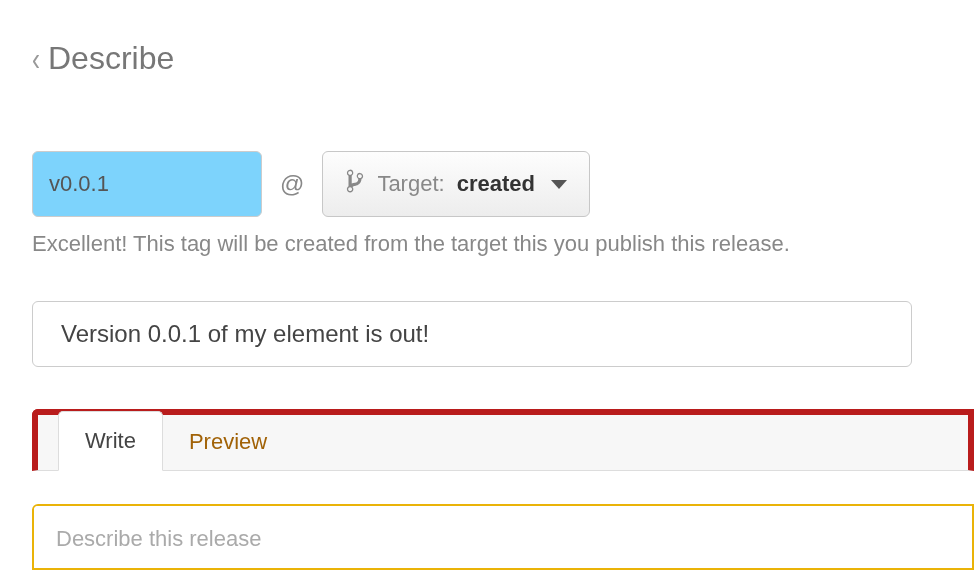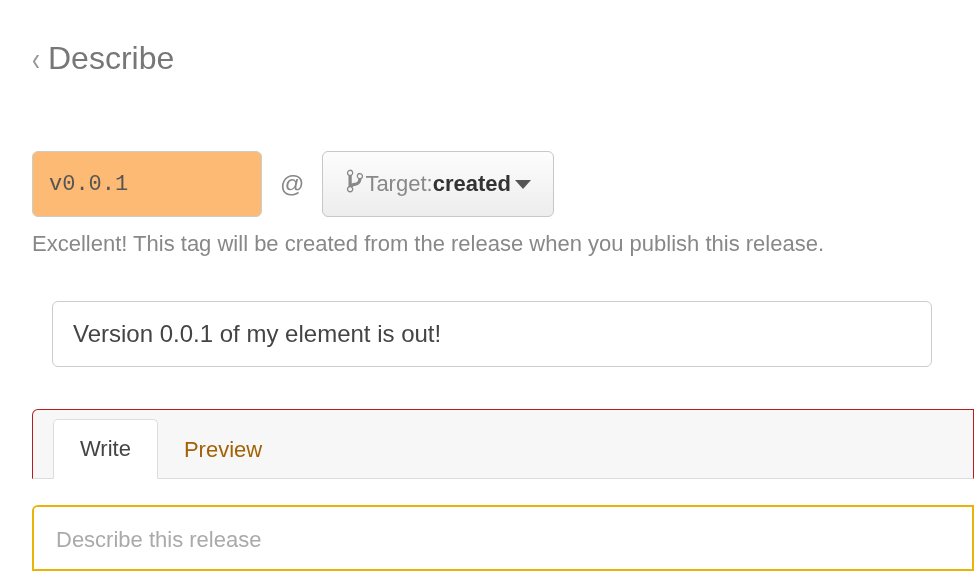--- a/index.html
+++ b/index.html
@@ -39,35 +39,36 @@
     margin-bottom: 14px;
   }
   .tag-input {
     width: 230px;
     height: 66px;
     border: 1px solid #ccc;
     border-radius: 6px;
     padding: 0 16px;
     font-size: 22px;
     color: #555;
-    font-family: Liberation Mono, monospace;
-    background: #fdba74;
+    font-family: Liberation Sans, sans-serif;
+    background: #7dd3fc;
   }
   .at {
     font-size: 24px;
     color: #888;
   }
   .target-btn {
     height: 66px;
     padding: 0 22px;
     border: 1px solid #c7c7c7;
     border-radius: 6px;
     background: linear-gradient(#fdfdfd, #ededed);
     display: flex;
     align-items: center;
+    gap: 12px;
     font-size: 22px;
     color: #888;
     cursor: pointer;
   }
   .target-btn .branch-icon svg {
     width: 20px; height: 26px;
     fill: #888;
   }
   .target-btn .tval {
     color: #333;
@@ -83,40 +84,39 @@
   .hint {
     font-size: 22px;
     color: #888;
     margin-bottom: 44px;
   }
   .title-input {
     width: 880px;
     height: 66px;
     border: 1px solid #ccc;
     border-radius: 6px;
-    padding: 0 20px;
+    padding: 0 28px;
     font-size: 24px;
     color: #444;
     font-family: inherit;
     background: #fff;
     margin-bottom: 42px;
     display: block;
-    margin-left: 20px;
   }
   .tabbar {
     width: 942px;
-    height: 70px;
-    border: 1px solid #b91c1c;
+    height: 62px;
+    border: 6px solid #b91c1c;
     border-bottom: 1px solid #ddd;
     border-top-left-radius: 6px;
     background: #f7f7f7;
     display: flex;
     align-items: flex-end;
     padding-left: 20px;
-    margin-bottom: 26px;
+    margin-bottom: 33px;
   }
   .tab {
     padding: 16px 26px;
     font-size: 22px;
     color: #a16207;
     cursor: pointer;
     position: relative;
     top: 1px;
   }
   .tab.active {
@@ -161,21 +161,21 @@
         <svg viewBox="0 0 10 16">
             <path d="M10 5c0-1.11-.89-2-2-2a1.993 1.993 0 0 0-1 3.72v.3c-.02.52-.23.98-.63 1.38-.4.4-.86.61-1.38.63-.83.02-1.48.16-2 .45V4.72a1.993 1.993 0 0 0-1-3.72C.88 1 0 1.89 0 3a2 2 0 0 0 1 1.72v6.56c-.59.35-1 .99-1 1.72 0 1.11.89 2 2 2 1.11 0 2-.89 2-2 0-.53-.2-1-.53-1.36.09-.06.48-.41.59-.47.25-.11.56-.17.94-.17 1.05-.05 1.95-.45 2.75-1.25S8.95 7.77 9 6.73h-.02C9.59 6.37 10 5.73 10 5zM2 1.8c.66 0 1.2.55 1.2 1.2 0 .65-.55 1.2-1.2 1.2C1.35 4.2.8 3.65.8 3c0-.65.55-1.2 1.2-1.2zm0 12.41c-.66 0-1.2-.55-1.2-1.2 0-.65.55-1.2 1.2-1.2.65 0 1.2.55 1.2 1.2 0 .65-.55 1.2-1.2 1.2zM8 6.21c-.66 0-1.2-.55-1.2-1.2 0-.65.55-1.2 1.2-1.2.65 0 1.2.55 1.2 1.2 0 .65-.55 1.2-1.2 1.2z"></path>
           </svg>
       </span>
       <span>Target:</span>
       <span class="tval">created</span>
       <span class="caret"></span>
     </div>
   </div>
 
-  <div class="hint">Excellent! This tag will be created from the release when you publish this release.</div>
+  <div class="hint">Excellent! This tag will be created from the target this you publish this release.</div>
 
   <input class="title-input" type="text" value="Version 0.0.1 of my element is out!" style="">
 
   <div class="tabbar">
     <div class="tab active">Write</div>
     <div class="tab">Preview</div>
   </div>
 
   <textarea class="desc-input" placeholder="Describe this release" style=""></textarea>
 

